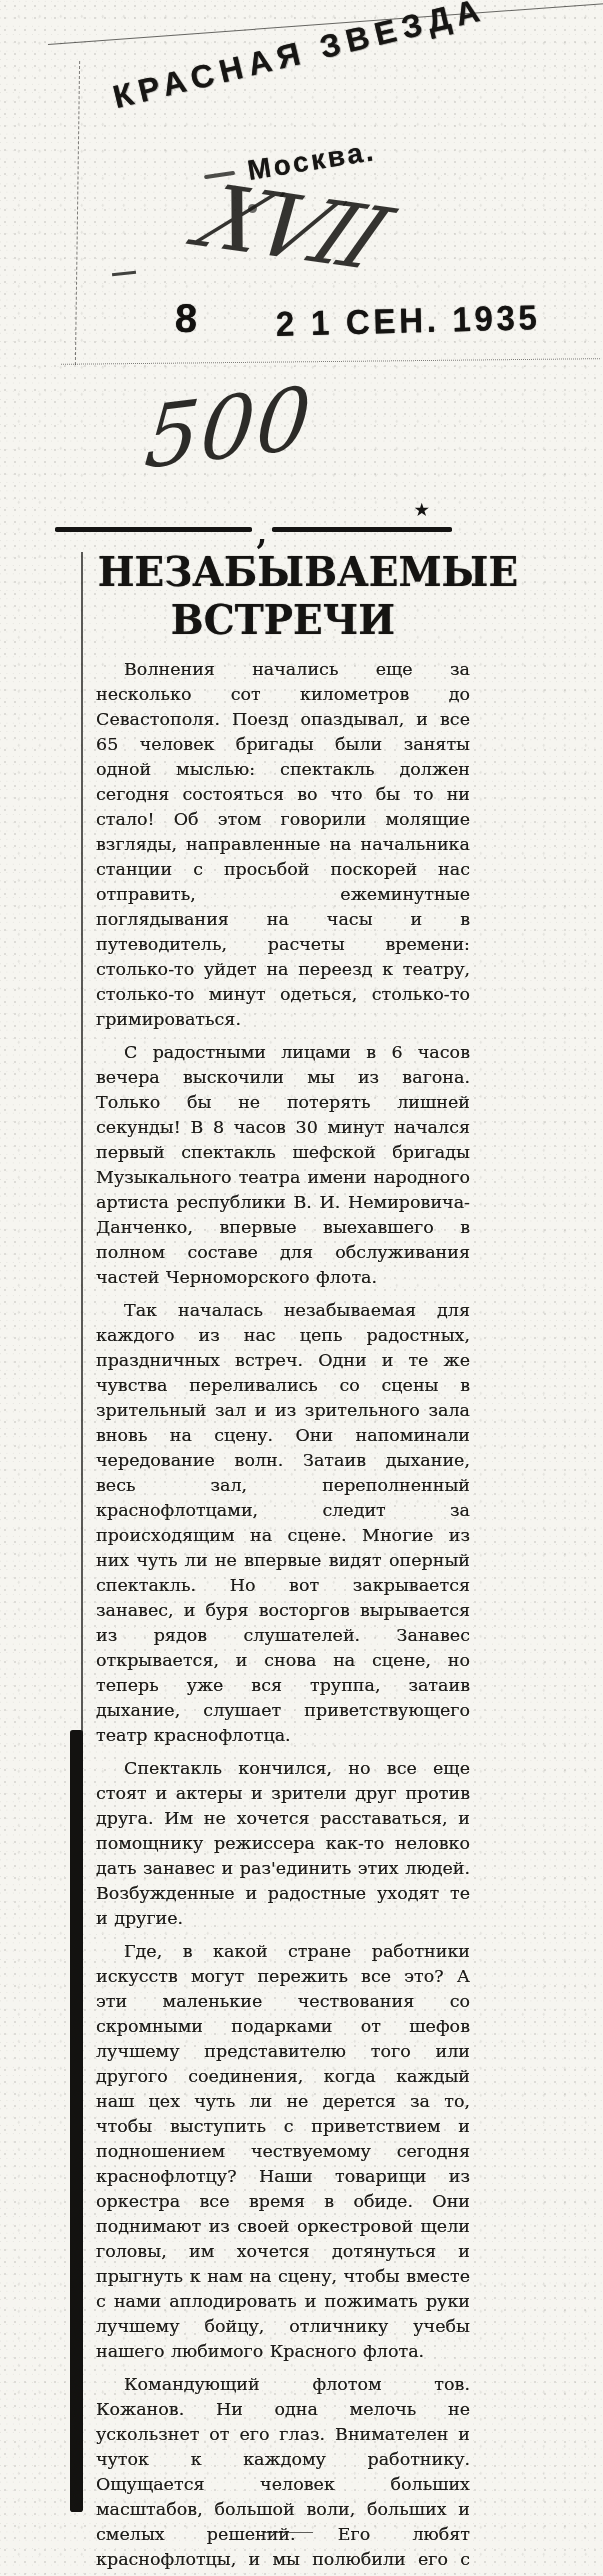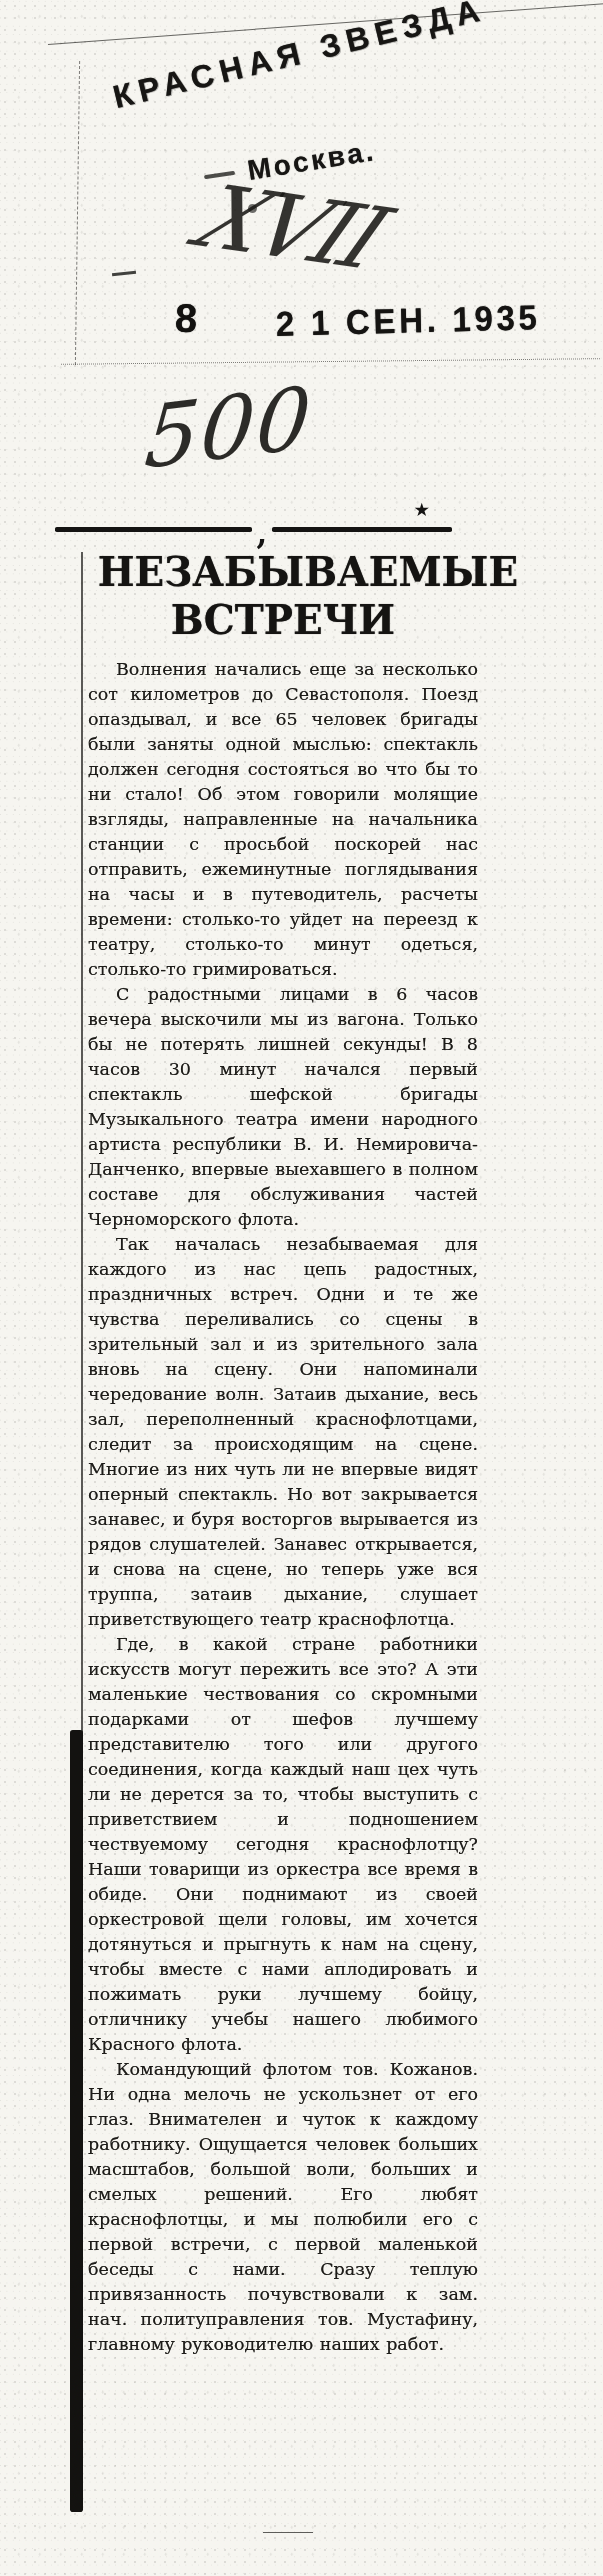--- a/index.html
+++ b/index.html
@@ -99,21 +99,21 @@
   }
   .rule .seg2{height:5.5px;background:#141312;width:180px;border-radius:1.8px;}
   h1.headline{
     margin:14.7px 0 13px 0;text-align:center;
     font-family:"DejaVu Serif", serif;font-weight:bold;
     font-size:41px;line-height:48px;letter-spacing:0px;
     transform:scaleX(.95);transform-origin:center;
     color:#151412;text-shadow:0 0 0.9px rgba(18,17,15,.7);
   }
   .body-text p{
-    margin:0;text-align:justify;text-indent:28px;
+    margin:8px;text-align:justify;text-indent:28px;
     font-size:17.5px;line-height:25px;
     color:#1d1c19;
     text-shadow:0 0 0.4px rgba(25,24,20,.6);
     word-spacing:0.9px;
   }
 
   
   .left-border-thin{
     position:absolute;left:81px;top:552px;height:1182px;width:0;
     border-left:2.8px solid rgba(24,23,20,.7);
@@ -152,20 +152,21 @@
     <span class="seg2"></span>
   </div>
   <h1 class="headline">
     <span>НЕЗАБЫВАЕМЫЕ</span><br>
     <span>ВСТРЕЧИ</span>
   </h1>
   <div class="body-text">
     <p>Волнения начались еще за несколько сот километров до Севастополя. Поезд опаздывал, и все 65 человек бригады были заняты одной мыслью: спектакль должен сегодня состояться во что бы то ни стало! Об этом говорили молящие взгляды, направленные на начальника станции с просьбой поскорей нас отправить, ежеминутные поглядывания на часы и в путеводитель, расчеты времени: столько-то уйдет на переезд к театру, столько-то минут одеться, столько-то гримироваться.</p>
     <p>С радостными лицами в 6 часов вечера выскочили мы из вагона. Только бы не потерять лишней секунды! В 8 часов 30 минут начался первый спектакль шефской бригады Музыкального театра имени народного артиста республики В. И. Немировича-Данченко, впервые выехавшего в полном составе для обслуживания частей Черноморского флота.</p>
     <p>Так началась незабываемая для каждого из нас цепь радостных, праздничных встреч. Одни и те же чувства переливались со сцены в зрительный зал и из зрительного зала вновь на сцену. Они напоминали чередование волн. Затаив дыхание, весь зал, переполненный краснофлотцами, следит за происходящим на сцене. Многие из них чуть ли не впервые видят оперный спектакль. Но вот закрывается занавес, и буря восторгов вырывается из рядов слушателей. Занавес открывается, и снова на сцене, но теперь уже вся труппа, затаив дыхание, слушает приветствующего театр краснофлотца.</p>
+    <p>Спектакль кончился, но все еще стоят и актеры и зрители друг против друга. Им не хочется расставаться, и помощнику режиссера как-то неловко дать занавес и раз'единить этих людей. Возбужденные и радостные уходят те и другие.</p>
     <p>Где, в какой стране работники искусств могут пережить все это? А эти маленькие чествования со скромными подарками от шефов лучшему представителю того или другого соединения, когда каждый наш цех чуть ли не дерется за то, чтобы выступить с приветствием и подношением чествуемому сегодня краснофлотцу? Наши товарищи из оркестра все время в обиде. Они поднимают из своей оркестровой щели головы, им хочется дотянуться и прыгнуть к нам на сцену, чтобы вместе с нами аплодировать и пожимать руки лучшему бойцу, отличнику учебы нашего любимого Красного флота.</p>
     <p>Командующий флотом тов. Кожанов. Ни одна мелочь не ускользнет от его глаз. Внимателен и чуток к каждому работнику. Ощущается человек больших масштабов, большой воли, больших и смелых решений. Его любят краснофлотцы, и мы полюбили его с первой встречи, с первой маленькой беседы с нами. Сразу теплую привязанность почувствовали к зам. нач. политуправления тов. Мустафину, главному руководителю наших работ.</p>
 
   </div>
 
 </div>
 
 <div class="left-border-thin"></div>
 <div class="left-border-thick"></div>
 <div class="bottom-dash"></div>

